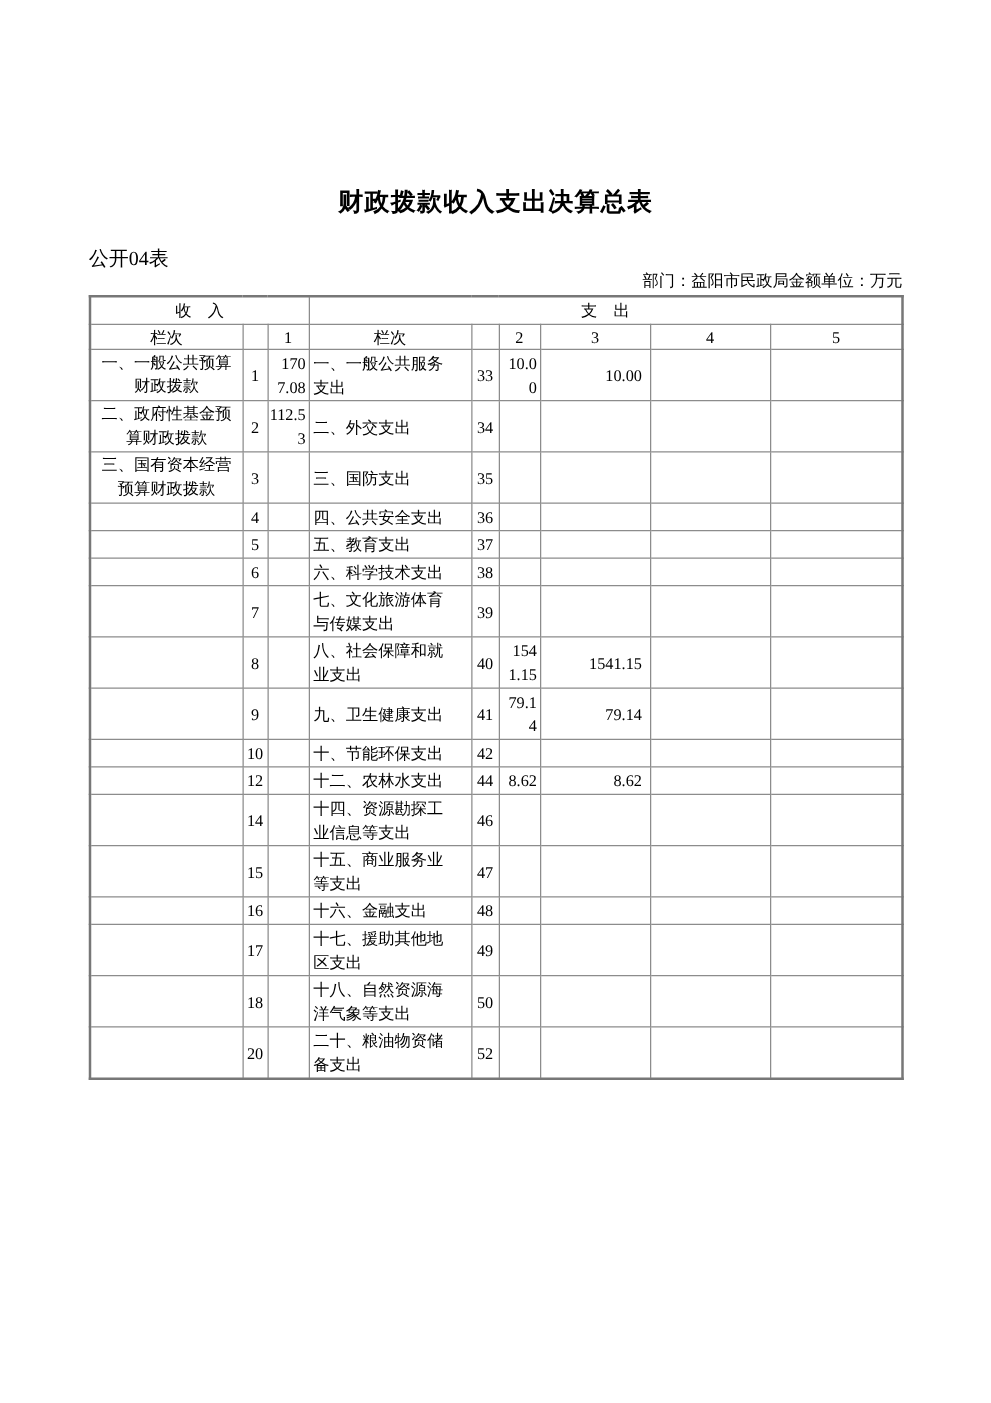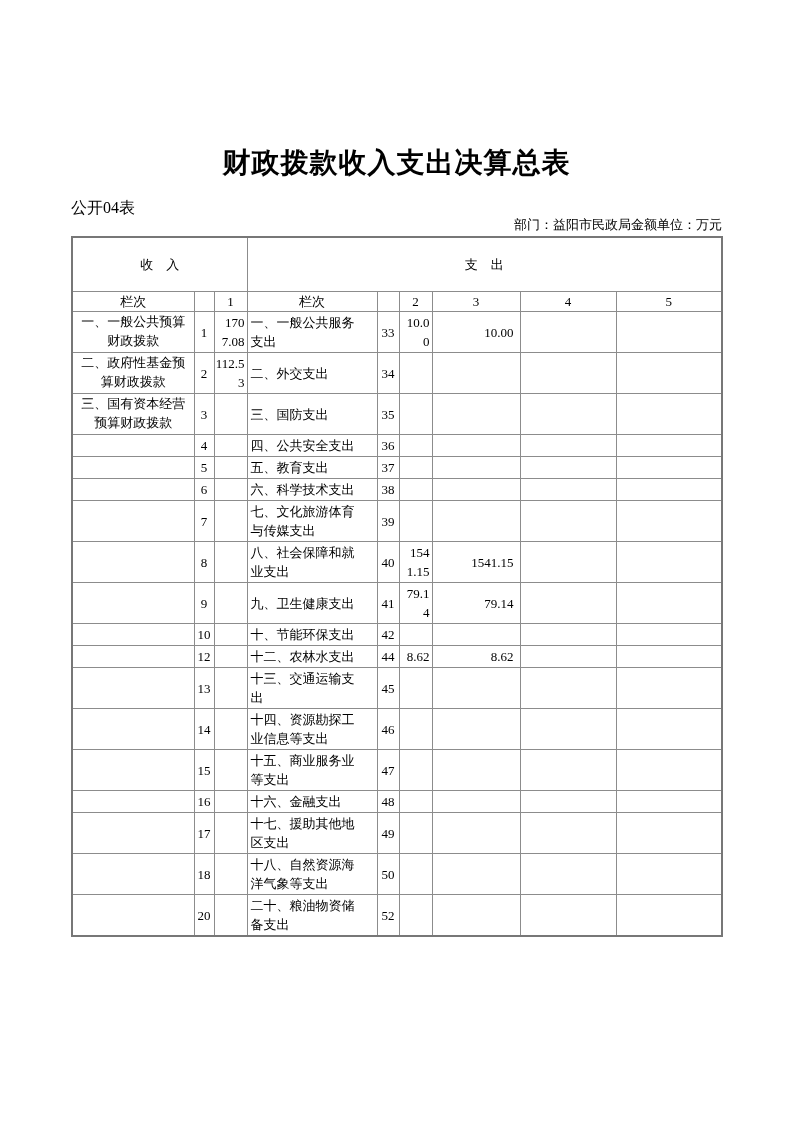--- a/index.html
+++ b/index.html
@@ -3,34 +3,34 @@
 <meta charset="utf-8">
 <style>
   html,body { margin:0; padding:0; }
   body {
     width:793px; height:1122px; background:#ffffff; color:#000;
     font-family:"Liberation Serif","DejaVu Serif",serif;
     -webkit-font-smoothing:antialiased;
   }
   .sheet { width:651px; margin-left:71px; }
   .title {
-    margin:0; padding-top:146px; font-size:28px; line-height:33px;
+    margin:0; padding-top:146px; font-size:20px; line-height:33px;
     font-weight:bold; text-align:center; letter-spacing:1px; white-space:nowrap;
   }
   .form-code { text-align:left; font-size:16px; line-height:16px; margin-top:21px; }
   .meta-row { display:flex; justify-content:flex-end; font-size:13px; line-height:16px; margin:1px 0 3px 0; }
   table.budget {
     border-collapse:collapse; table-layout:fixed; width:651px;
     font-size:13px; border:2px solid #777;
   }
   th,td {
     border:1px solid #8c8c8c; font-weight:normal; line-height:19px;
     vertical-align:middle; overflow:hidden; word-break:break-all;
   }
-  .section-row th { height:21px; padding:16px; text-align:center; }
+  .section-row th { height:21px; padding:0; text-align:center; }
   .cols-row th { height:40px; padding:1px 2px; text-align:center; }
   .cols-row th.h-b3 { padding:1px 5px; }
   .cols-row th.h-b4 { padding:1px 4px; }
   .cols-row th.h-b5 { padding:1px 4px; }
   .index-row th { height:19px; padding:0; text-align:center; }
   tbody td { height:19px; }
   td.inc-item { text-align:center; padding:1px 3px;font-family:Liberation Mono, monospace; }
   td.exp-item { text-align:left; padding:1px 11px 1px 3px; }
   td.line { text-align:center; padding:1px 0; }
   td.amt { text-align:right; padding:1px 2px 1px 1px; }
@@ -194,31 +194,20 @@
           <td class="amt"></td>
           <td class="exp-item">十二、农林水支出</td>
           <td class="line">44</td>
           <td class="total">8.62</td>
           <td class="b345">8.62</td>
           <td class="b345"></td>
           <td class="b345"></td>
         </tr>
         <tr>
           <td class="inc-item"></td>
-          <td class="line">13</td>
-          <td class="amt"></td>
-          <td class="exp-item">十三、交通运输支出</td>
-          <td class="line">45</td>
-          <td class="total"></td>
-          <td class="b345"></td>
-          <td class="b345"></td>
-          <td class="b345"></td>
-        </tr>
-        <tr>
-          <td class="inc-item"></td>
           <td class="line">14</td>
           <td class="amt"></td>
           <td class="exp-item">十四、资源勘探工业信息等支出</td>
           <td class="line">46</td>
           <td class="total"></td>
           <td class="b345"></td>
           <td class="b345"></td>
           <td class="b345"></td>
         </tr>
         <tr>

